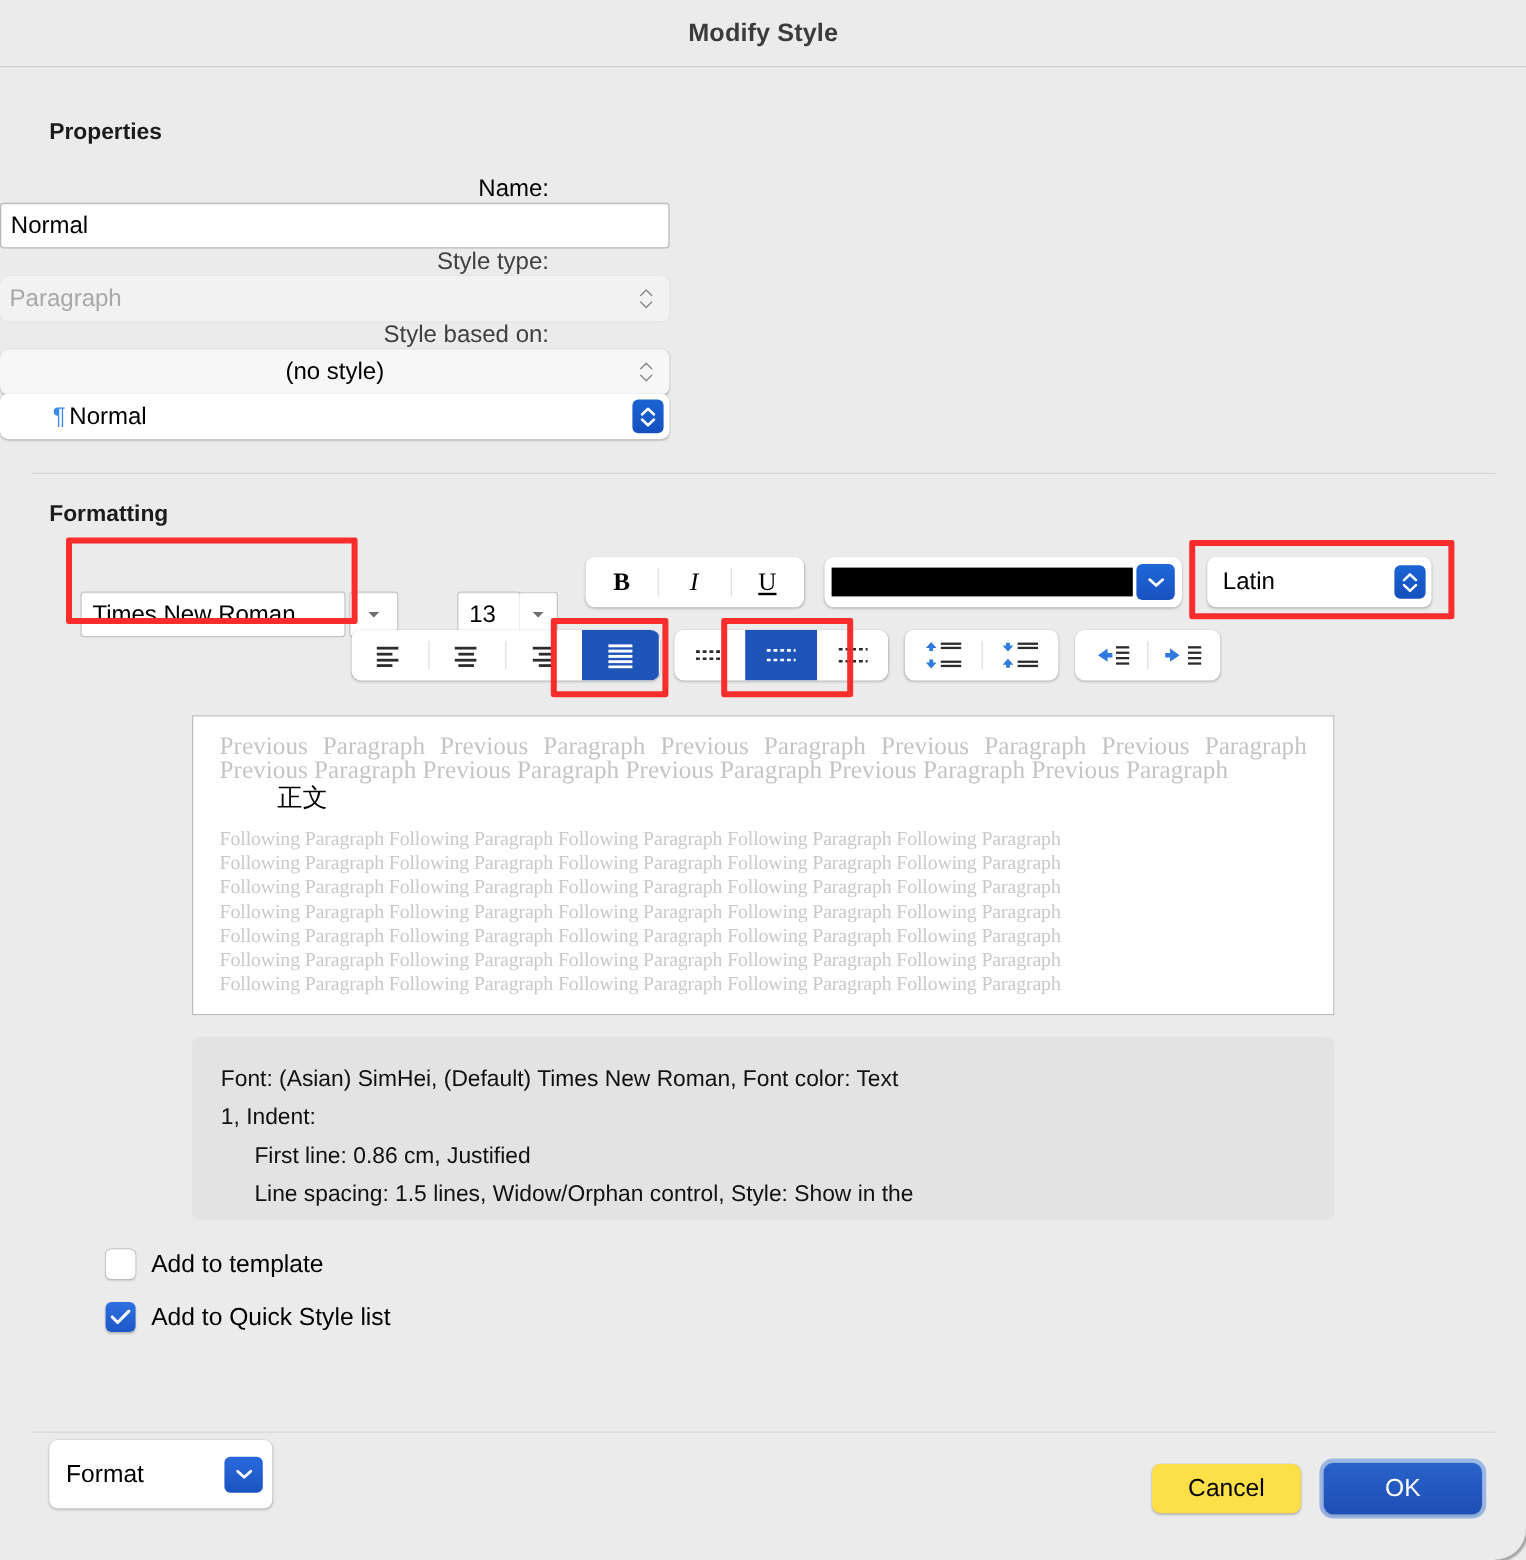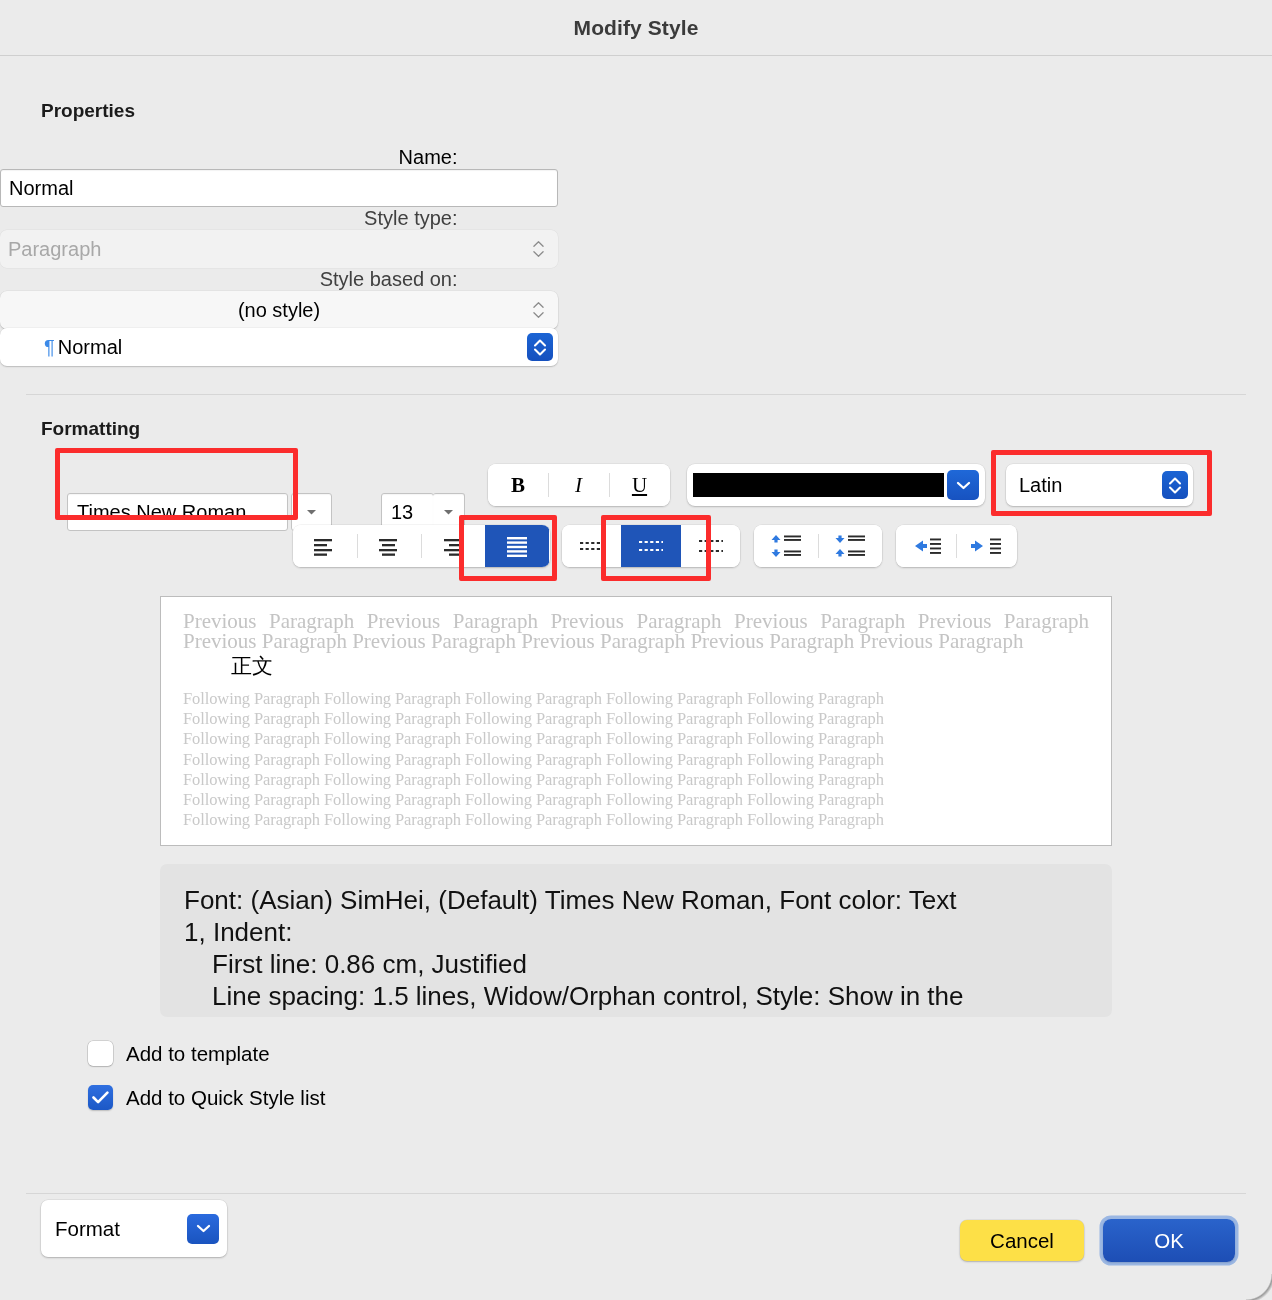--- a/index.html
+++ b/index.html
@@ -302,21 +302,21 @@
     position: absolute;
     left: 160px;
     top: 864px;
     width: 952px;
     height: 153px;
     background: #e3e3e3;
     border-radius: 7px;
     box-sizing: border-box;
     padding: 20px 24px 0 24px;
     overflow: hidden;
-    font-size: 26px;
+    font-size: 19px;
     line-height: 32px;
     color: #111;
   }
   #desc .indent { padding-left: 28px; }
 
   
   .cbrow {
     position: absolute;
     display: flex;
     align-items: center;

